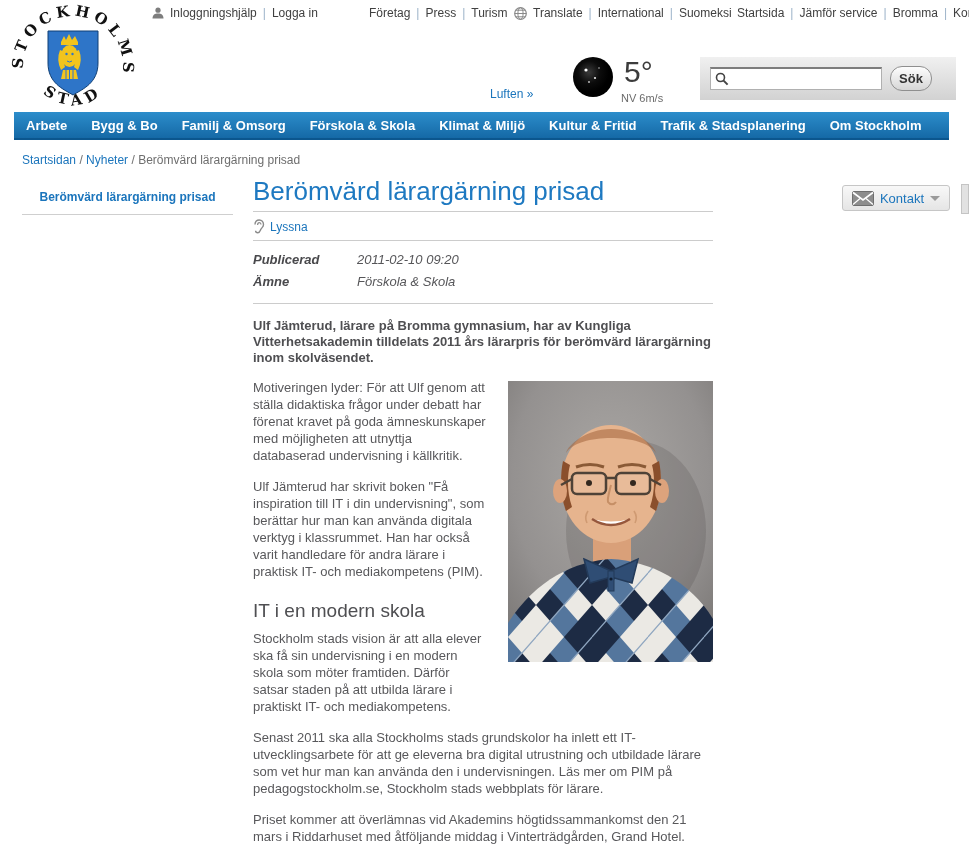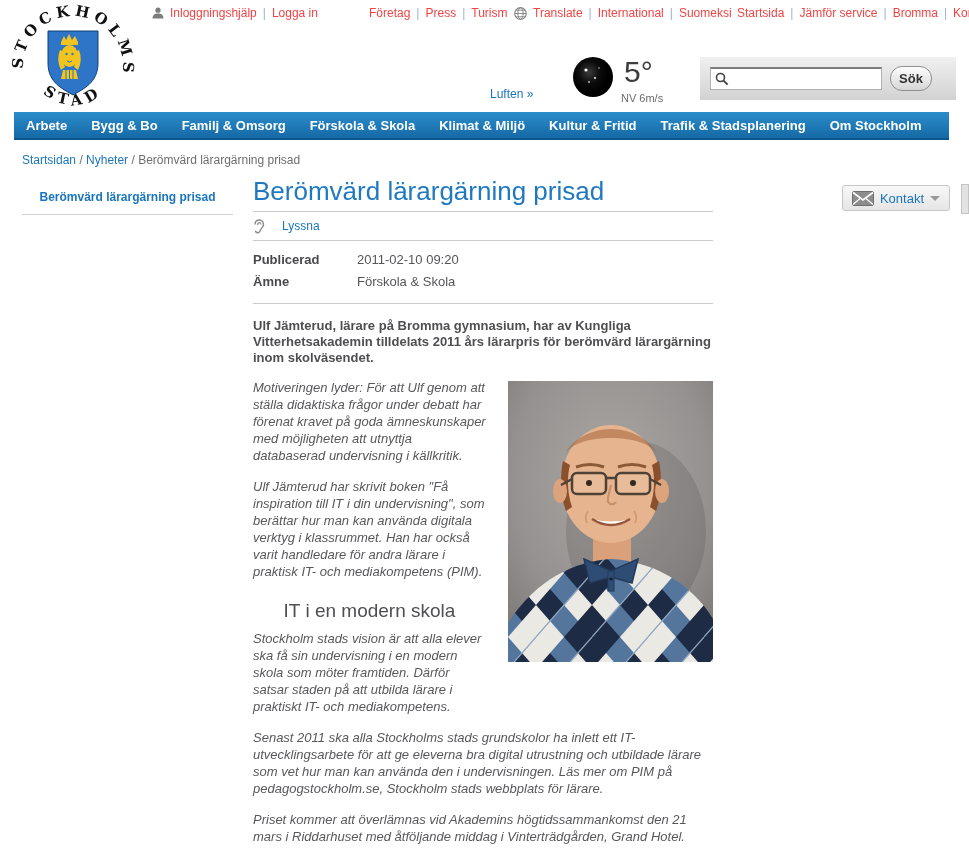--- a/index.html
+++ b/index.html
@@ -2,21 +2,21 @@
 <html><head>
 <meta charset="utf-8">
 <style>
   * { margin:0; padding:0; box-sizing:border-box; }
   html,body { background:#fff; }
   body { font-family:"Liberation Sans", sans-serif; }
   .page { position:relative; width:969px; height:858px; background:#fff; overflow:hidden; }
 
   
   .util { position:absolute; top:6px; font-size:12px; white-space:nowrap; display:flex; align-items:center; gap:6px; }
-  .util a { color:#ef4444; text-decoration:none; }
+  .util a { color:#404040; text-decoration:none; }
   .sep { color:#9cb3c9; }
   .u-login { left:152px; }
   .u-a { left:369px; }
   .u-b { left:514px; }
   .u-c { left:737px; }
   .person-ico, .globe-ico { display:inline-block; vertical-align:middle; }
 
   
   .logo { position:absolute; left:8px; top:4px; width:130px; height:104px; }
 
@@ -56,31 +56,31 @@
   h1.title { font-size:26px; font-weight:normal; color:#1e79c1; line-height:1.05; }
   .kontakt-btn { position:absolute; right:7px; top:7px; height:26px; padding:0 9px; display:flex; align-items:center; gap:6px;
     border:1px solid #c6c6c6; border-radius:3px; background:linear-gradient(#f8f8f8,#e5e5e5); cursor:pointer; }
   .kontakt-btn span.lbl { color:#1b75bc; font-size:13px; }
   .caret { width:0; height:0; border-left:5px solid transparent; border-right:5px solid transparent; border-top:5px solid #9a9a9a; }
   .scroll-frag { position:absolute; left:961px; top:184px; width:8px; height:30px; background:#e2e2e2; border:1px solid #c4c4c4; }
 
   .article { width:460px; }
   .divider { border:0; border-top:1px solid #ccc; }
   .hr-title { margin-top:6px; }
-  .listen-row { display:flex; gap:17px; padding:7px 0 6px 0; }
+  .listen-row { display:flex; align-items:center; gap:5px; padding:7px 0 6px 0; }
   .listen-row a { color:#1b75bc; font-size:12px; text-decoration:none; }
 
-  .meta { padding:8px 0 10px 0; }
+  .meta { padding:8px 0 10px 0;font-style:italic; }
   .meta-row { display:flex; line-height:22px; font-size:13px; }
   .meta-label { width:104px; font-weight:bold; color:#49494c; }
   .meta-value { color:#565659; }
 
   .lead { font-size:13px; font-weight:bold; color:#4f4f52; line-height:16px; margin:14px 0 13px 0; }
-  .body-text p { font-size:13px; color:#58585b; line-height:17px; margin:0 0 14px 0;font-style:italic; }
-  .body-text h2 { font-size:19px; font-weight:normal; color:#4f4f52; margin:20px 0 8px 0;text-align:center; }
+  .body-text p { font-size:13px; color:#58585b; line-height:17px; margin:0 0 14px 0; }
+  .body-text h2 { font-size:19px; font-weight:normal; color:#4f4f52; margin:20px 0 8px 0; }
   .photo { float:right; width:205px; height:281px; margin:2px 0 22px 22px; }
 </style>
 </head>
 <body>
 
 <div class="page">
 
   <svg class="logo" viewBox="0 0 130 104" aria-hidden="true">
     <defs>
       <path id="arcTop" d="M 16,72 A 50,50 0 1 1 114,72"></path>

